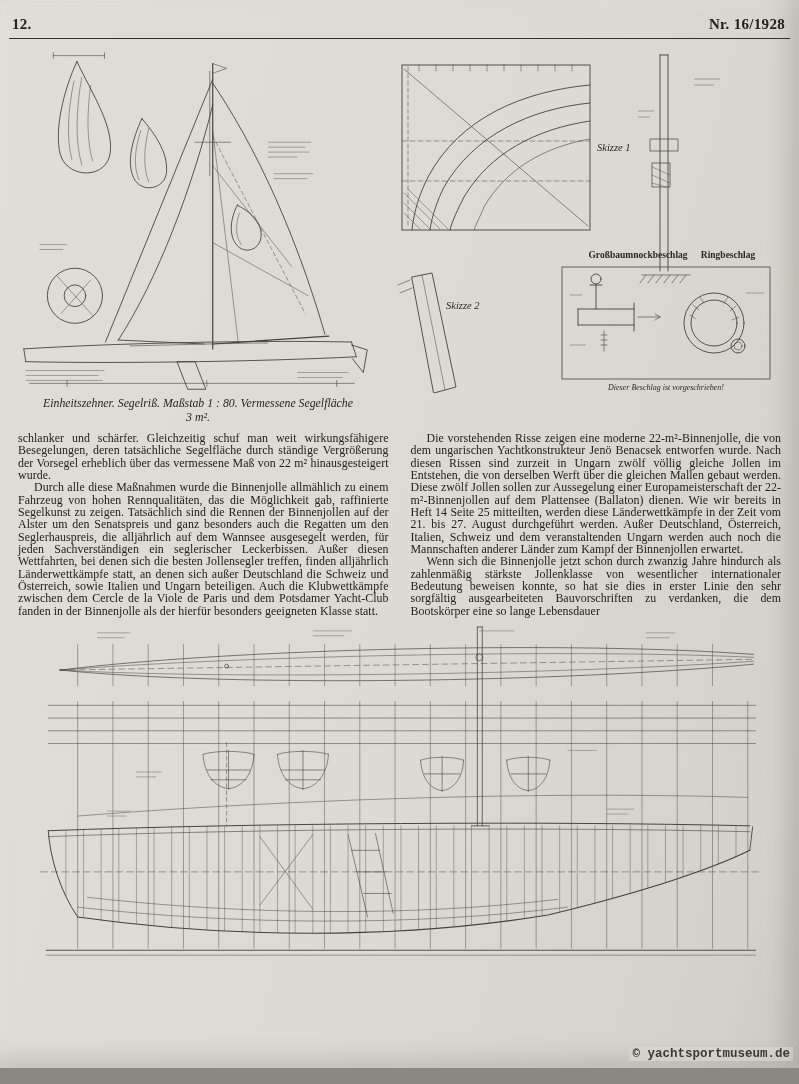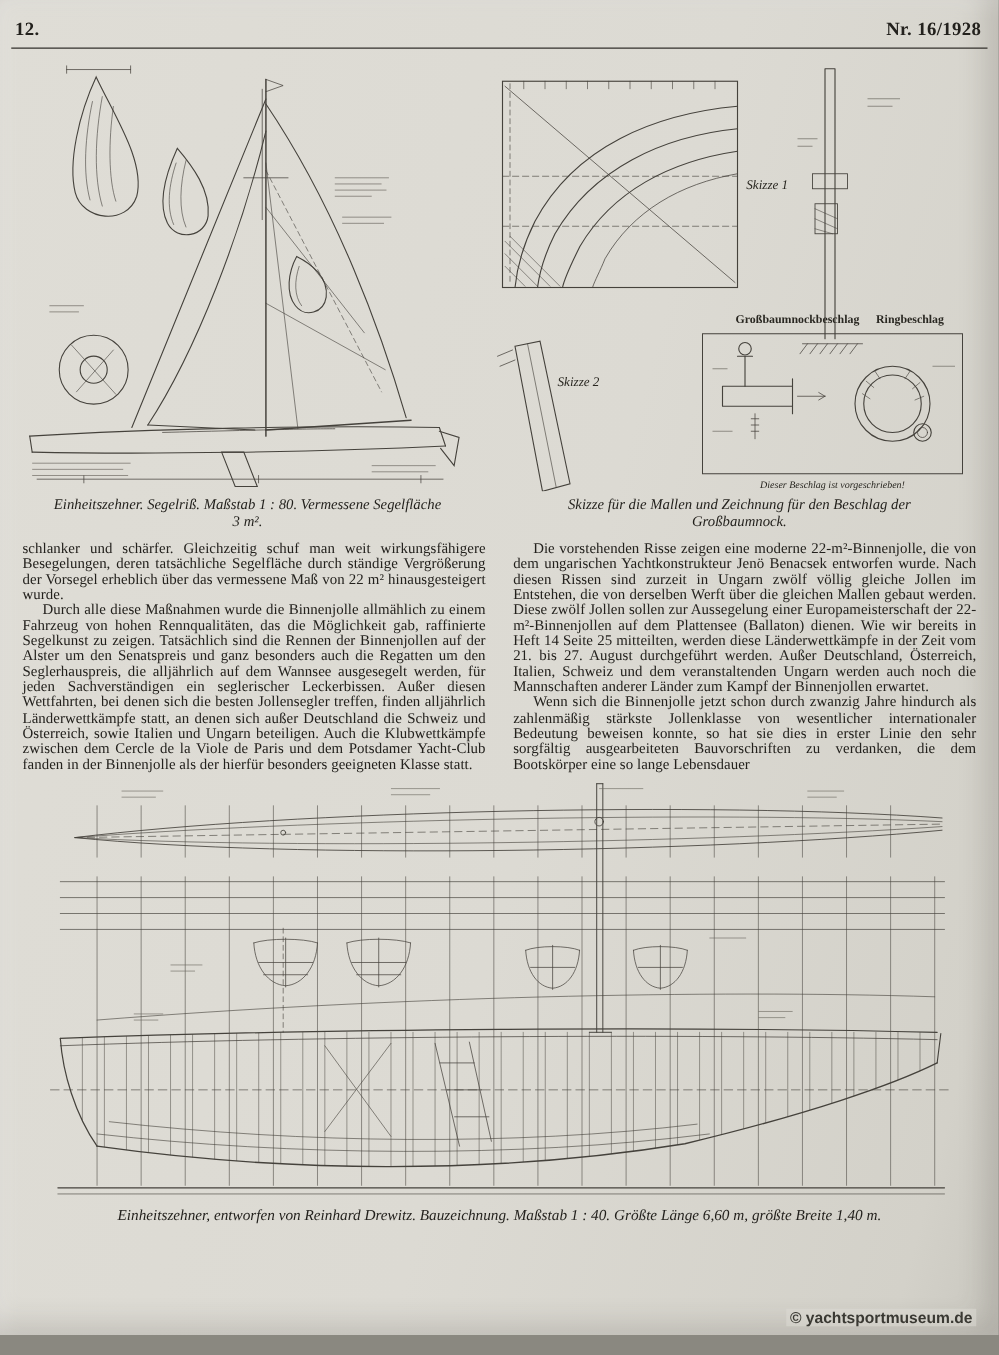--- a/index.html
+++ b/index.html
@@ -23,22 +23,22 @@
   .fig svg{display:block;}
   figcaption{font-size:11.8px;line-height:14px;margin-top:3px;white-space:nowrap;color:#211f1b;font-style:italic;}
   .cols{display:flex;gap:22px;padding:8px 18px 0 18px;}
   .col{flex:1;}
   .col p{margin:0;font-size:11.9px;line-height:12.35px;text-align:justify;text-indent:16px;letter-spacing:.05px;}
   .col p.noindent{text-indent:0;}
   .fig-bottom{margin:8px 12px 0 12px;text-align:center;}
   .fig-bottom figcaption{font-size:12.2px;margin-top:2px;}
   svg text{font-family:"Liberation Serif",serif;fill:#2a2822;stroke:none;}
   .watermark{
-    position:absolute;right:18px;bottom:7px;
-    font-family:Liberation Sans, sans-serif;font-size:12.5px;font-weight:bold;
+    position:absolute;right:6px;bottom:7px;
+    font-family:Liberation Mono, monospace;font-size:12.5px;font-weight:bold;
     color:#3a3933;background:rgba(221,219,212,.55);padding:0 3px;
   }
 </style>
 </head>
 <body>
 
 <div class="page">
 
   <header class="page-header">
     <span>12.</span>
@@ -133,24 +133,20 @@
           <path d="M300,34 h26 M300,40 h20"></path>
           <path d="M176,250 h12 M176,300 h16"></path>
           <path d="M352,248 h18"></path>
         </g>
         <text x="203" y="106" font-size="10.5" font-style="italic">Skizze 1</text>
         <text x="52" y="264" font-size="10.5" font-style="italic">Skizze 2</text>
         <text x="244" y="213" font-size="9.5" font-weight="bold" text-anchor="middle">Großbaumnockbeschlag</text>
         <text x="334" y="213" font-size="9.5" font-weight="bold" text-anchor="middle">Ringbeschlag</text>
         <text x="272" y="345" font-size="8" font-style="italic" text-anchor="middle">Dieser Beschlag ist vorgeschrieben!</text>
       </svg>
-      <figcaption>
-        <div>Skizze für die Mallen und Zeichnung für den Beschlag der</div>
-        <div>Großbaumnock.</div>
-      </figcaption>
     </figure>
   </section>
 
   <section class="cols">
     <div class="col">
       <p class="noindent">schlanker und schärfer. Gleichzeitig schuf man weit wirkungsfähigere Besegelungen, deren tatsächliche Segelfläche durch ständige Vergrößerung der Vorsegel erheblich über das vermessene Maß von 22 m² hinausgesteigert wurde.</p>
       <p>Durch alle diese Maßnahmen wurde die Binnenjolle allmählich zu einem Fahrzeug von hohen Rennqualitäten, das die Möglichkeit gab, raffinierte Segelkunst zu zeigen. Tatsächlich sind die Rennen der Binnenjollen auf der Alster um den Senatspreis und ganz besonders auch die Regatten um den Seglerhauspreis, die alljährlich auf dem Wannsee ausgesegelt werden, für jeden Sachverständigen ein seglerischer Leckerbissen. Außer diesen Wettfahrten, bei denen sich die besten Jollensegler treffen, finden alljährlich Länderwettkämpfe statt, an denen sich außer Deutschland die Schweiz und Österreich, sowie Italien und Ungarn beteiligen. Auch die Klubwettkämpfe zwischen dem Cercle de la Viole de Paris und dem Potsdamer Yacht-Club fanden in der Binnenjolle als der hierfür besonders geeigneten Klasse statt.</p>
     </div>
     <div class="col">
       <p>Die vorstehenden Risse zeigen eine moderne 22-m²-Binnenjolle, die von dem ungarischen Yachtkonstrukteur Jenö Benacsek entworfen wurde. Nach diesen Rissen sind zurzeit in Ungarn zwölf völlig gleiche Jollen im Entstehen, die von derselben Werft über die gleichen Mallen gebaut werden. Diese zwölf Jollen sollen zur Aussegelung einer Europameisterschaft der 22-m²-Binnenjollen auf dem Plattensee (Ballaton) dienen. Wie wir bereits in Heft 14 Seite 25 mitteilten, werden diese Länderwettkämpfe in der Zeit vom 21. bis 27. August durchgeführt werden. Außer Deutschland, Österreich, Italien, Schweiz und dem veranstaltenden Ungarn werden auch noch die Mannschaften anderer Länder zum Kampf der Binnenjollen erwartet.</p>
@@ -209,18 +205,17 @@
         <path d="M80,8 h34 M80,13 h28"></path>
         <path d="M300,6 h40 M300,11 h32"></path>
         <path d="M470,6 h36"></path>
         <path d="M640,8 h30 M640,13 h24"></path>
         <path d="M90,190 h24 M90,195 h20"></path>
         <path d="M600,188 h28 M600,193 h22"></path>
         <path d="M120,150 h26 M120,155 h20"></path>
         <path d="M560,128 h30"></path>
       </g>
     </svg>
-    <figcaption>Einheitszehner, entworfen von Reinhard Drewitz. Bauzeichnung. Maßstab 1 : 40. Größte Länge 6,60 m, größte Breite 1,40 m.</figcaption>
   </figure>
 
   <div class="watermark">© yachtsportmuseum.de</div>
 
 </div>
 
 </body></html>

